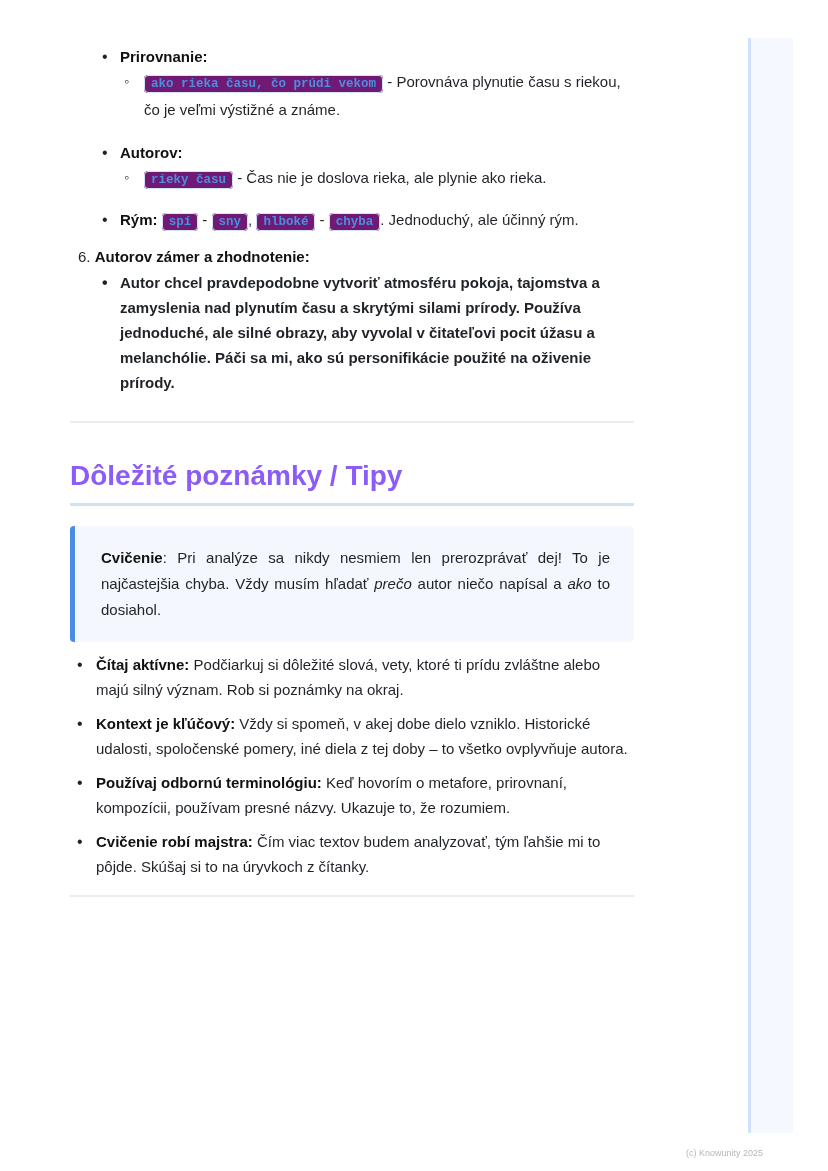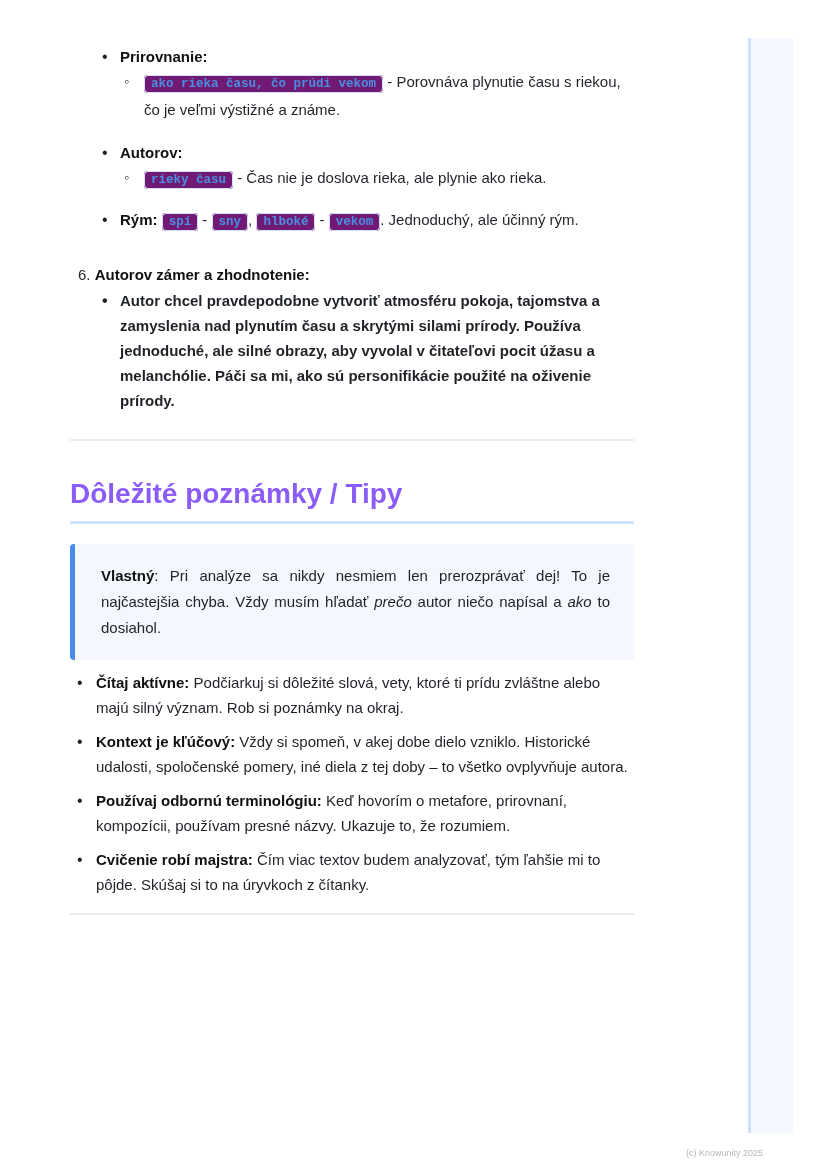--- a/index.html
+++ b/index.html
@@ -20,21 +20,21 @@
     .lvl2 { list-style: none; padding-left: 24px; }
     .lvl2 > li { position: relative; padding-left: 0; line-height: 25px; }
     .lvl2 > li::before { content: "\25E6"; position: absolute; left: -20px; top: 0; font-size: 14px; }
     b { font-weight: 700; color: #111; }
     code {
       font-family: "Liberation Mono", "DejaVu Sans Mono", monospace;
       font-size: 12.5px; font-weight: 700; color: #4a8fe0;
       background: #701a75; border: 1px solid #d6e3f5; border-radius: 4px;
       padding: 1px 6px;
     }
-    .ol6 { margin-top: 28px; }
+    .ol6 { margin-top: 10px; }
     .ol6 .num-line { line-height: 24px; padding-left: 8px; }
     .ol6 .sub { list-style: none; padding-left: 50px; margin-top: 1px; }
     .ol6 .sub li { position: relative; line-height: 25px; font-weight: bold; }
     .ol6 .sub li::before { content: "\2022"; position: absolute; left: -18px; top: 0; font-size: 16px; }
     .hr { height: 2px; background: #ececec; margin: 26px 0 0 0; }
     h2 {
       margin: 36px 0 0 0; color: #8b5cf6; font-size: 28px; font-weight: 700;
       padding-bottom: 10px; border-bottom: 3px solid #cfe3f7; line-height: 34px;
     }
     .callout {
@@ -65,37 +65,37 @@
       </ul>
     </li>
     <li style="margin-top:18px;">
       <b>Autorov:</b>
       <ul class="lvl2">
         <li><code>rieky času</code><span> - Čas nie je doslova rieka, ale plynie ako rieka.</span></li>
       </ul>
     </li>
     <li style="margin-top:14px;">
       <b>Rým:</b>
-      <span> </span><code>spí</code><span> - </span><code>sny</code><span>, </span><code>hlboké</code><span> - </span><code>vekom</code><span>. Jednoduchý, ale účinný rým.</span>
+      <span> </span><code>spí</code><span> - </span><code>sny</code><span>, </span><code>hlboké</code><span> - </span><code>chyba</code><span>. Jednoduchý, ale účinný rým.</span>
     </li>
   </ul>
 
   <div class="ol6">
     <div class="num-line"><span>6.</span> <b>Autorov zámer a zhodnotenie:</b></div>
     <ul class="sub">
       <li>Autor chcel pravdepodobne vytvoriť atmosféru pokoja, tajomstva a zamyslenia nad plynutím času a skrytými silami prírody. Používa jednoduché, ale silné obrazy, aby vyvolal v čitateľovi pocit úžasu a melanchólie. Páči sa mi, ako sú personifikácie použité na oživenie prírody.</li>
     </ul>
   </div>
 
   <div class="hr"></div>
 
   <h2>Dôležité poznámky / Tipy</h2>
 
   <div class="callout">
-    <b>Vlastný</b><span>: Pri analýze sa nikdy nesmiem len prerozprávať dej! To je najčastejšia chyba. Vždy musím hľadať </span><em>prečo</em><span> autor niečo napísal a </span><em>ako</em><span> to dosiahol.</span>
+    <b>Cvičenie</b><span>: Pri analýze sa nikdy nesmiem len prerozprávať dej! To je najčastejšia chyba. Vždy musím hľadať </span><em>prečo</em><span> autor niečo napísal a </span><em>ako</em><span> to dosiahol.</span>
   </div>
 
   <ul class="tips">
     <li><b>Čítaj aktívne:</b><span> Podčiarkuj si dôležité slová, vety, ktoré ti prídu zvláštne alebo majú silný význam. Rob si poznámky na okraj.</span></li>
     <li><b>Kontext je kľúčový:</b><span> Vždy si spomeň, v akej dobe dielo vzniklo. Historické udalosti, spoločenské pomery, iné diela z tej doby – to všetko ovplyvňuje autora.</span></li>
     <li><b>Používaj odbornú terminológiu:</b><span> Keď hovorím o metafore, prirovnaní, kompozícii, používam presné názvy. Ukazuje to, že rozumiem.</span></li>
     <li><b>Cvičenie robí majstra:</b><span> Čím viac textov budem analyzovať, tým ľahšie mi to pôjde. Skúšaj si to na úryvkoch z čítanky.</span></li>
   </ul>
 
   <div class="hr2"></div>

